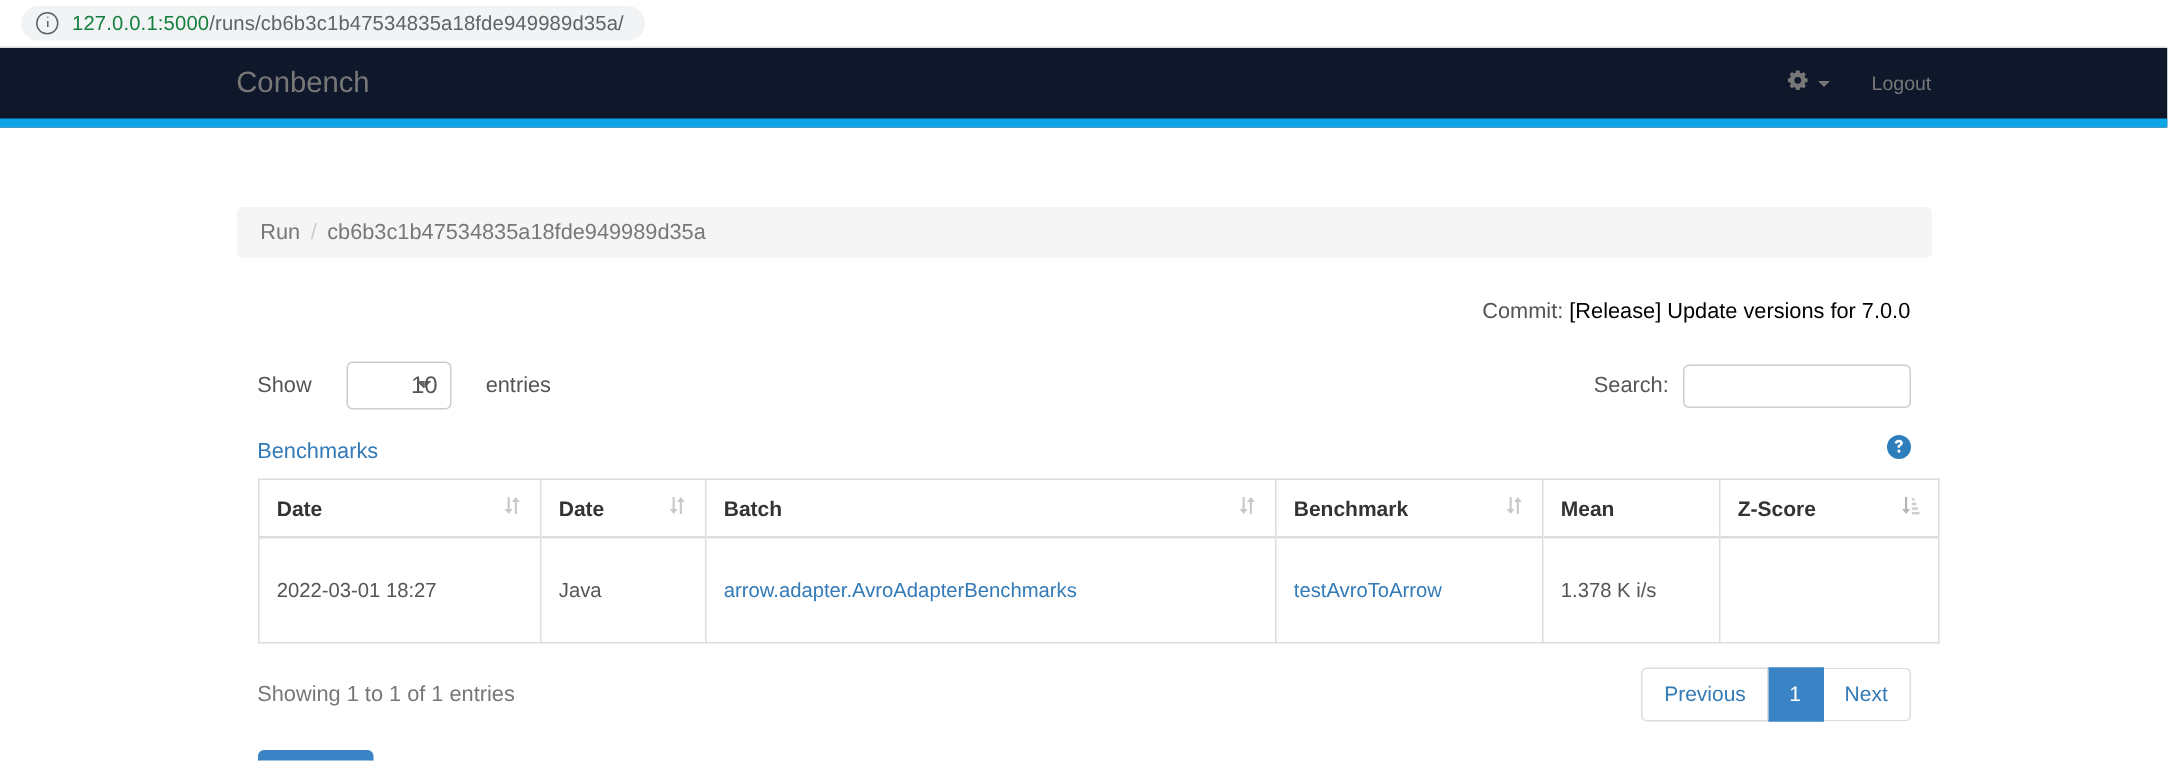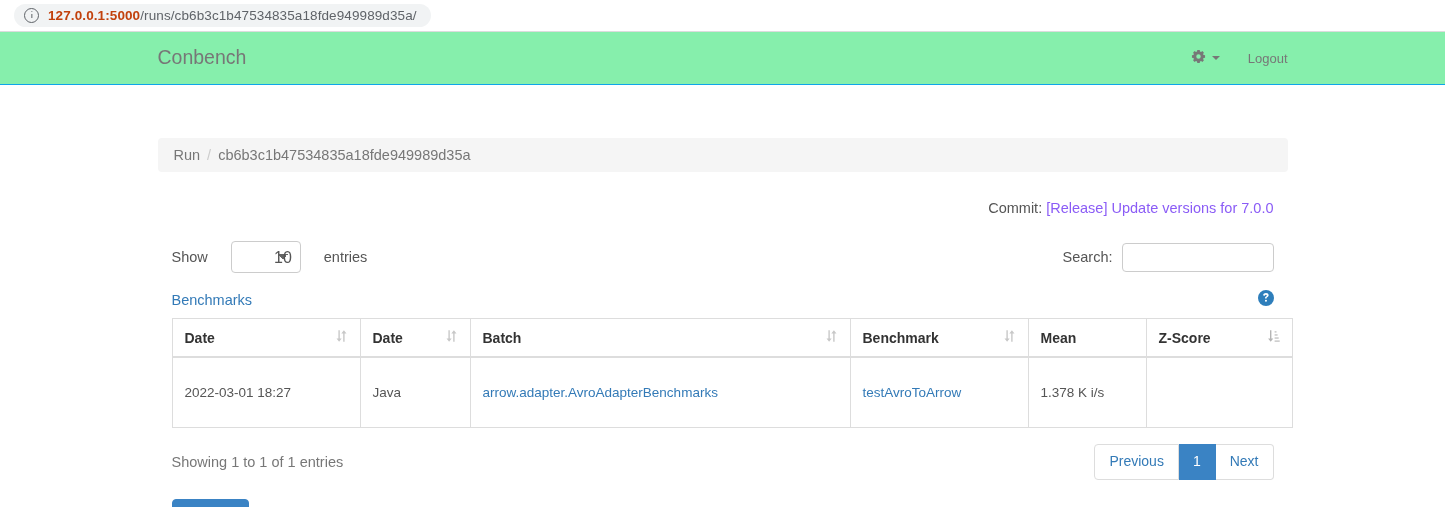--- a/index.html
+++ b/index.html
@@ -63,27 +63,27 @@
     height: 4.6px;
     background: #5f6368;
     transform: translateX(-50%);
   }
   .url-text {
     font-size: 13.5px;
     color: #5f6368;
     white-space: nowrap;
     letter-spacing: 0.1px;
   }
-  .url-text .host { color: #c2410c; font-weight: bold; }
+  .url-text .host { color: #15803d; font-weight: normal; }
 
   
   .navbar {
     height: 53px;
-    background: #86efac;
-    border-bottom: 1px solid #0ea5e9;
+    background: #0f172a;
+    border-bottom: 6px solid #0ea5e9;
     display: flex;
     align-items: center;
     box-sizing: border-box;
   }
   .navbar-inner {
     width: 1160px;
     margin: 0 auto;
     display: flex;
     align-items: center;
     justify-content: space-between;
@@ -148,21 +148,21 @@
   .breadcrumb .current { color: #777777; }
 
   .commit-line {
     margin-top: 28px;
     text-align: right;
     font-size: 14.5px;
     color: #555555;
     padding-right: 14px;
   }
   .commit-line a {
-    color: #8b5cf6;
+    color: #000000;
     text-decoration: none;
   }
 
   
   .dt-top {
     margin-top: 25px;
     display: flex;
     align-items: center;
     justify-content: space-between;
     padding: 0 14px;

